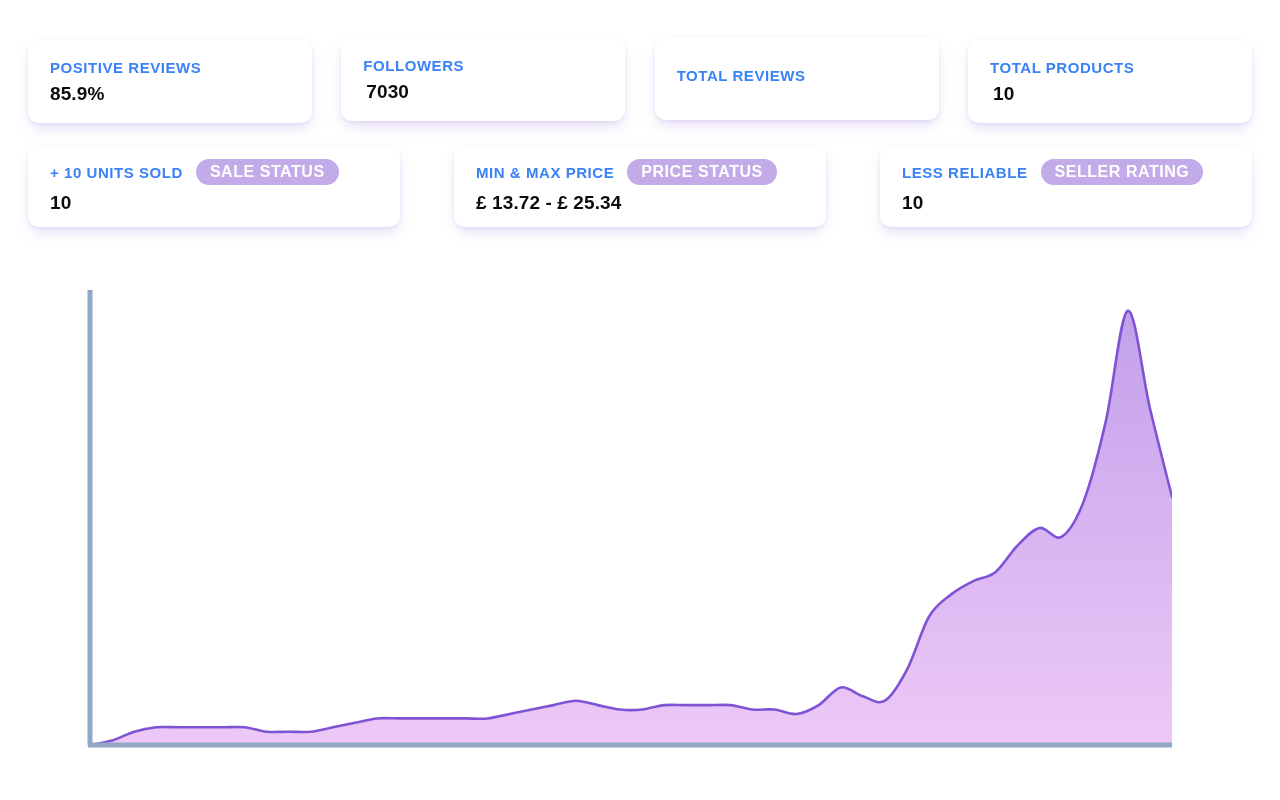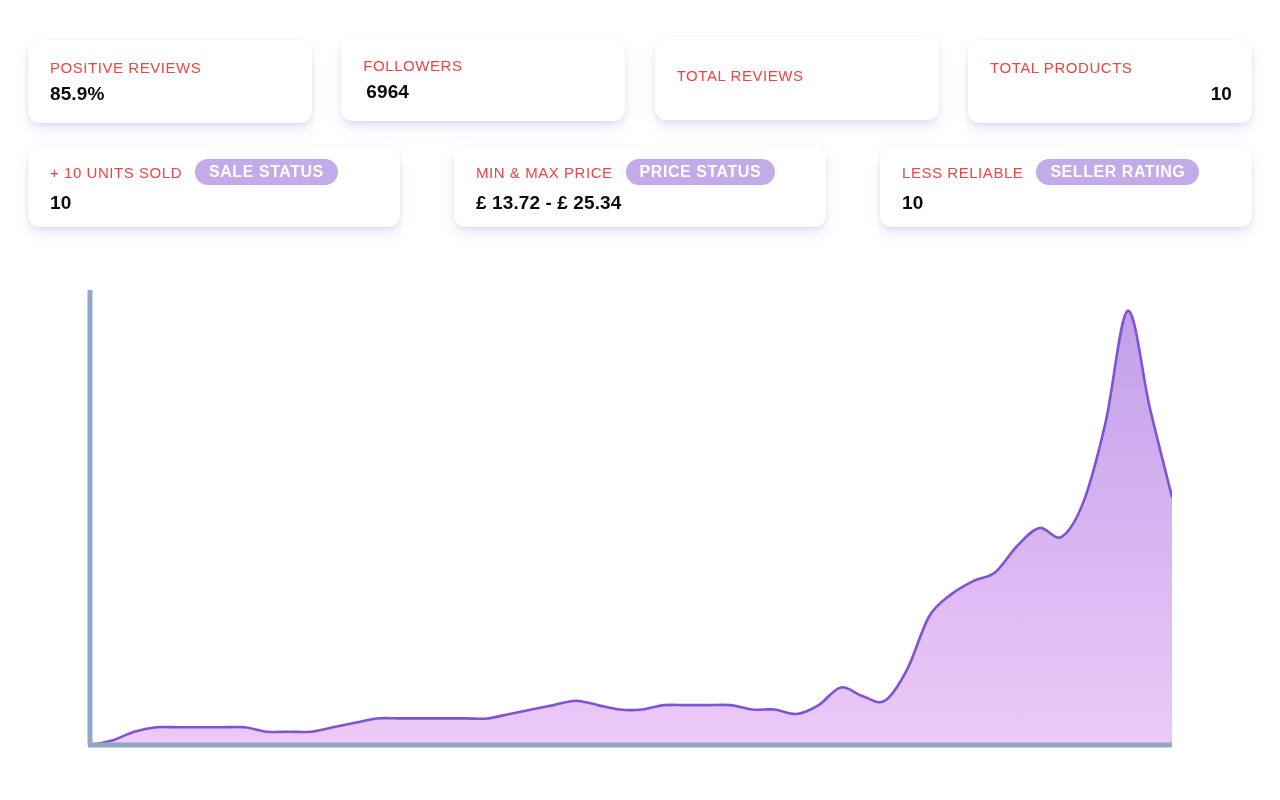--- a/index.html
+++ b/index.html
@@ -51,39 +51,39 @@
     padding: 16px 20px 16px 22px;
     display: flex;
     flex-direction: column;
     justify-content: center;
   }
 
   
   .card-positive-reviews { width: 284px; height: 83px; margin-top: 2px; }
   .card-followers        { width: 284px; height: 83px; margin-top: 0px; justify-content: center; }
   .card-total-reviews    { width: 284px; height: 83px; margin-top: -1px; }
-  .card-total-products   { width: 284px; height: 83px; margin-top: 2px; text-align: right; }
+  .card-total-products   { width: 284px; height: 83px; margin-top: 2px; }
 
   
   .card-units-sold { width: 372px; height: 81px; }
   .card-min-max    { width: 372px; height: 81px; }
   .card-reliable   { width: 372px; height: 81px; }
 
   .card-head {
     display: flex;
     align-items: center;
     gap: 13px;
     margin-bottom: 7px;
   }
 
   .card-label {
     font-size: 15px;
-    font-weight: normal;
+    font-weight: bold;
     letter-spacing: 0.55px;
-    color: #ef4444;
+    color: #3b82f6;
     text-transform: uppercase;
     white-space: nowrap;
   }
 
   .card-value {
     font-size: 19px;
     font-weight: bold;
     color: #0c0c10;
     letter-spacing: 0.1px;
     white-space: nowrap;
@@ -127,21 +127,21 @@
       <div class="card-head">
         <span class="card-label">POSITIVE REVIEWS</span>
       </div>
       <div class="card-value">85.9%</div>
     </div>
 
     <div class="card card-followers">
       <div class="card-head">
         <span class="card-label">FOLLOWERS</span>
       </div>
-      <div class="card-value indent">6964</div>
+      <div class="card-value indent">7030</div>
     </div>
 
     <div class="card card-total-reviews">
       <div class="card-head">
         <span class="card-label">TOTAL REVIEWS</span>
       </div>
     </div>
 
     <div class="card card-total-products">
       <div class="card-head">

